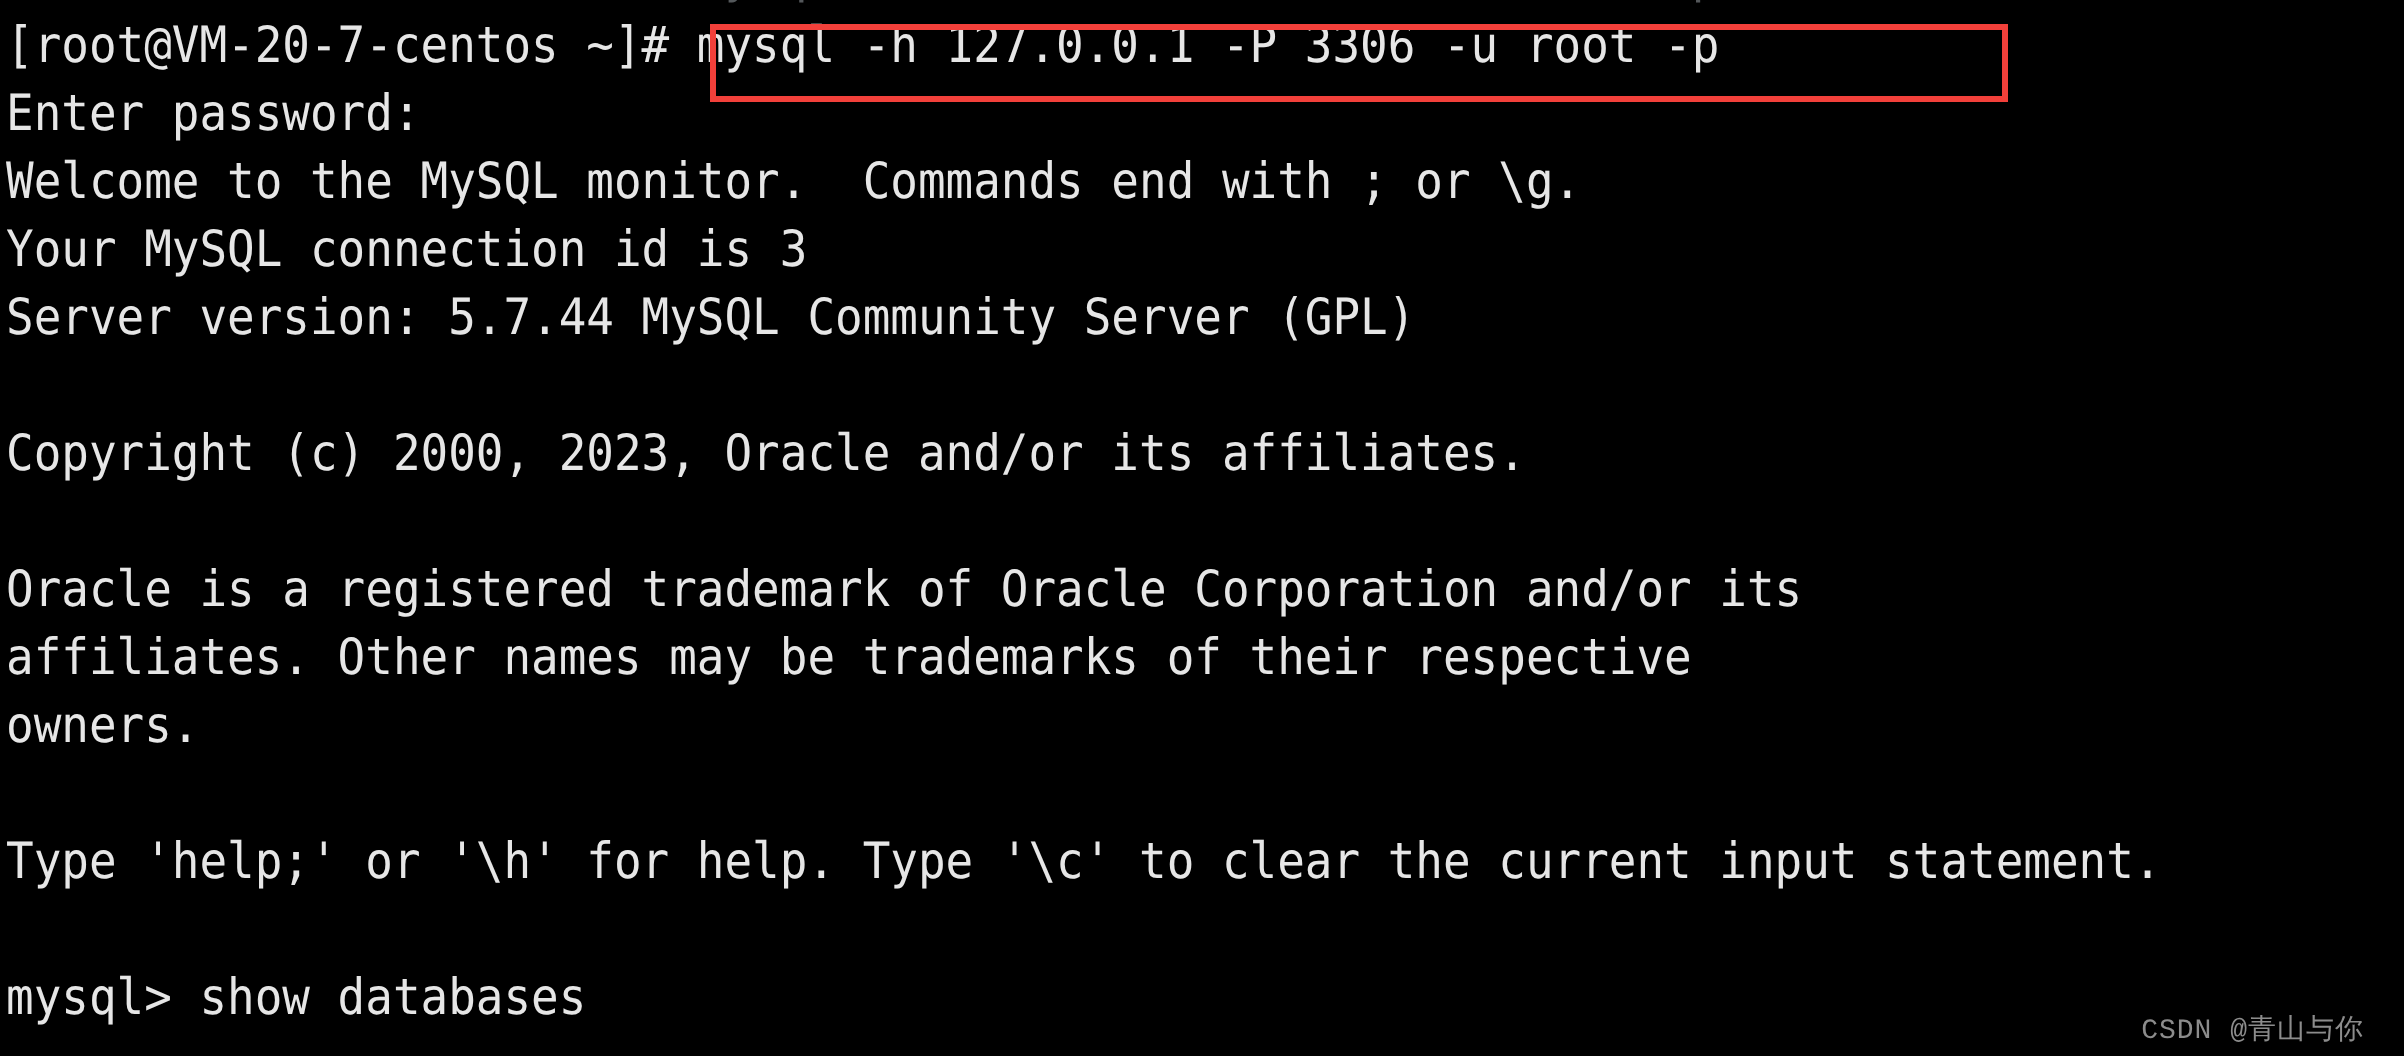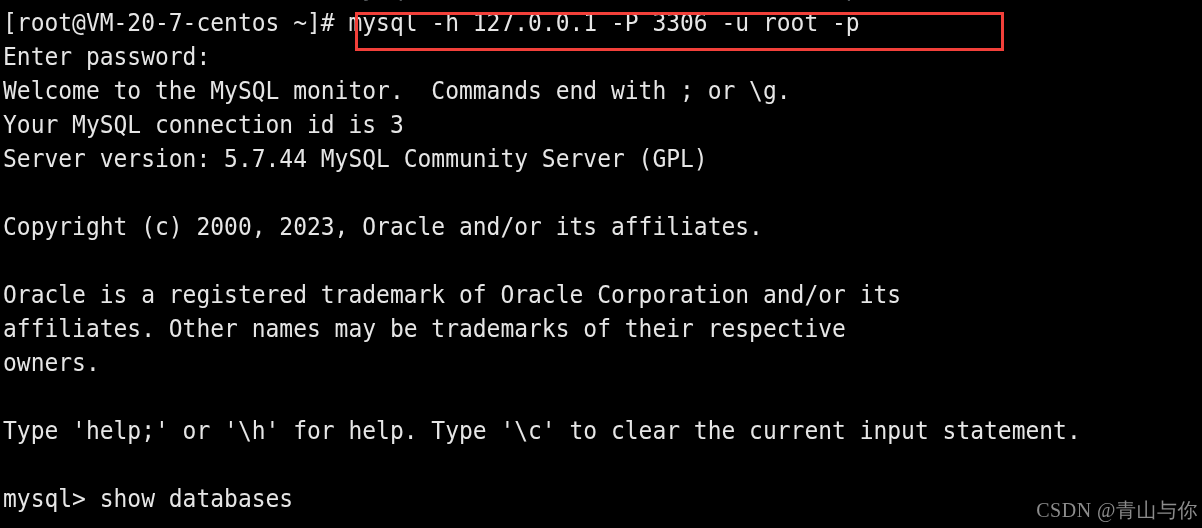--- a/index.html
+++ b/index.html
@@ -60,24 +60,24 @@
     position: absolute;
     box-sizing: border-box;
     border: 3px solid #f2403a;
     background: transparent;
     pointer-events: none;
   }
 
   
   #watermark {
     position: absolute;
-    right: 4px;
+    right: 20px;
     bottom: 4px;
-    font-family: Liberation Serif, serif;
-    font-size: 20px;
+    font-family: Liberation Mono, monospace;
+    font-size: 14px;
     color: #8c8c8c;
     letter-spacing: 0.5px;
     white-space: pre;
   }
 </style>
 </head>
 <body>
 
 <div id="screen" style="background: rgb(0, 0, 0);">
 

